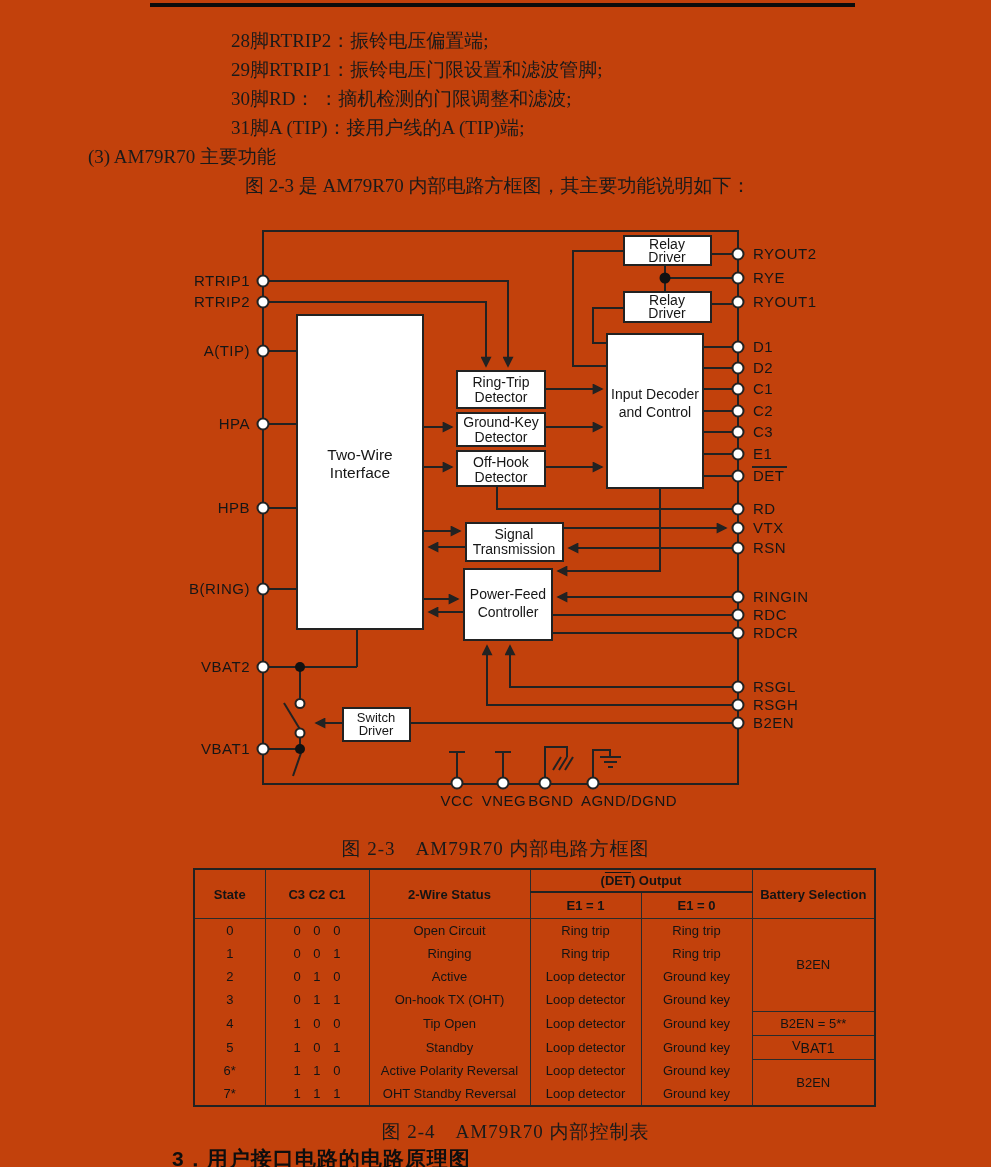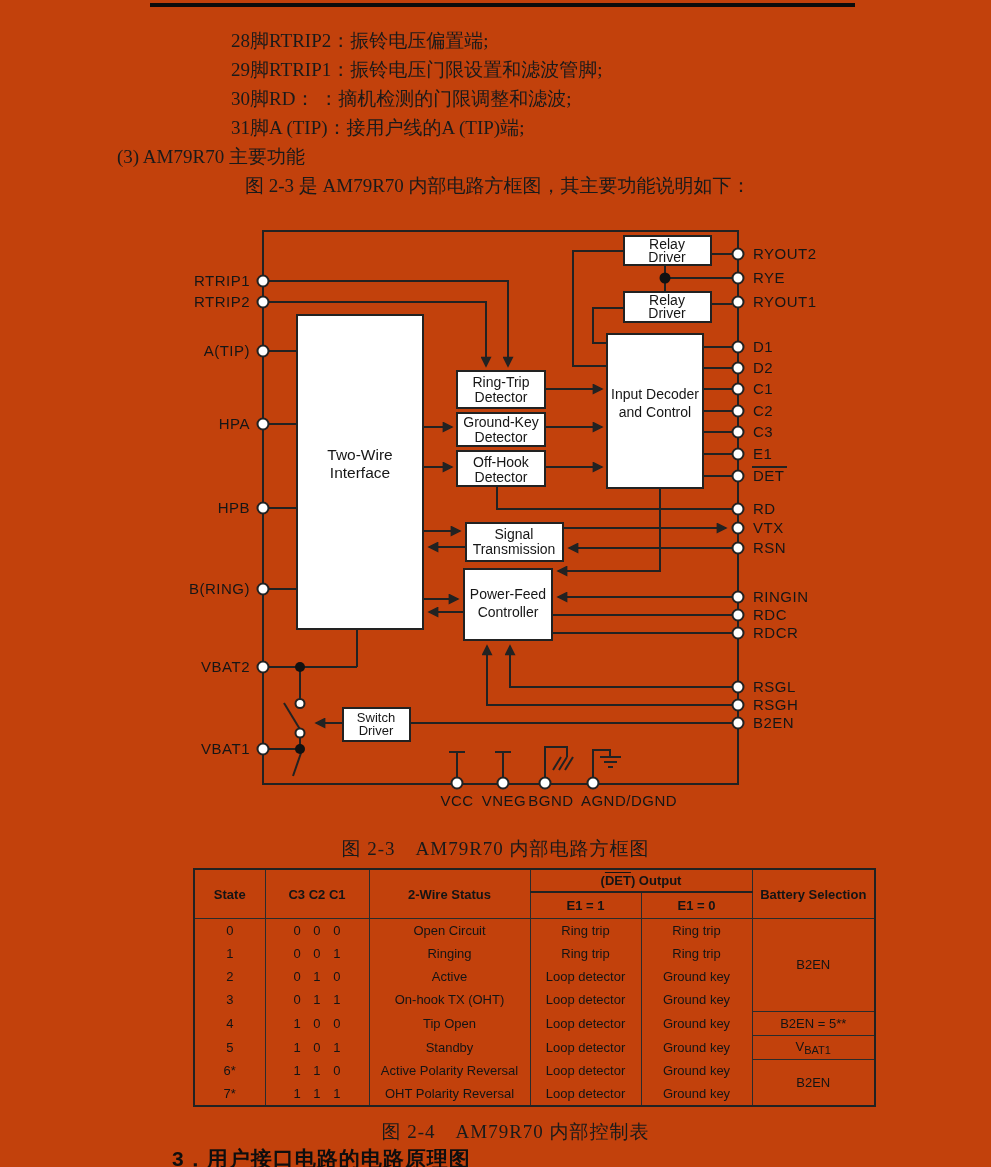--- a/index.html
+++ b/index.html
@@ -2,21 +2,21 @@
 <html><head>
 <meta charset="utf-8">
 <style>
   html,body{margin:0;padding:0;background:#e8e8e8;}
   .page{position:relative;width:991px;height:1167px;background:#c2410c;overflow:hidden;
         font-family:"Liberation Serif", serif;color:#1a1a1a;}
   .top-rule{position:absolute;left:150px;top:3px;width:705px;height:4px;background:#0c0c0c;}
   .intro{position:absolute;left:0;top:26px;width:991px;}
   .intro .line{height:29px;line-height:29px;font-size:19px;white-space:pre;}
   .ind-a{padding-left:231px;}
-  .ind-b{padding-left:117px;}
+  .ind-b{padding-left:88px;}
   .ind-c{padding-left:245px;}
   .diagram{position:absolute;left:0;top:225px;width:991px;height:600px;}
   svg text{fill:#161616;font-family:"Liberation Sans", sans-serif;}
   .fig-caption{position:absolute;width:991px;text-align:center;font-size:19px;letter-spacing:1px;}
   .cap-23{left:0;top:836px;}
   .cap-24{left:20px;top:1119px;}
   table.ctl{position:absolute;left:193px;top:868px;width:681px;border-collapse:collapse;
       table-layout:fixed;font-family:"Liberation Sans", sans-serif;font-size:13px;color:#141414;
       border:2px solid #222;}
   table.ctl th, table.ctl td{border:1px solid #2b2b2b;padding:0;overflow:hidden;white-space:nowrap;}
@@ -24,21 +24,21 @@
   table.ctl thead tr.h2 th{height:25px;}
   table.ctl thead tr.h1 th{height:21px;}
   table.ctl thead th.deep{border-bottom:2px solid #222;}
   table.ctl tbody td{height:23px;}
   table.ctl tbody tr td{border-top:none;border-bottom:none;}
   td.c-state{text-align:center;}
   td.c-code{text-align:center;word-spacing:9px;}
   td.c-status, td.c-e11, td.c-e10{text-align:center;padding-left:12px;}
   td.c-batt{text-align:center;border-top:1px solid #2b2b2b !important;border-bottom:1px solid #2b2b2b !important;}
   .ovl{text-decoration:overline;}
-  sub.batsub{font-size:11px;vertical-align:-3px;letter-spacing:0;}
+  sub.batsub{font-size:14px;vertical-align:-3px;letter-spacing:0;}
   .footer-heading{position:absolute;left:172px;top:1145px;font-size:21px;font-weight:bold;
       font-family:"Liberation Sans", sans-serif;letter-spacing:1px;color:#0e0e0e;}
 </style>
 </head>
 <body>
 
 <div class="page">
 
   <div class="top-rule"></div>
 
@@ -324,21 +324,21 @@
         <td class="c-state">6*</td>
         <td class="c-code">1 1 0</td>
         <td class="c-status">Active Polarity Reversal</td>
         <td class="c-e11">Loop detector</td>
         <td class="c-e10">Ground key</td>
         <td class="c-batt" rowspan="2">B2EN</td>
       </tr>
       <tr>
         <td class="c-state">7*</td>
         <td class="c-code">1 1 1</td>
-        <td class="c-status">OHT Polarity Reversal</td>
+        <td class="c-status">OHT Standby Reversal</td>
         <td class="c-e11">Loop detector</td>
         <td class="c-e10">Ground key</td>
       </tr>
     </tbody>
   </table>
 
   <div class="fig-caption cap-24">图 2-4　AM79R70 内部控制表</div>
 
   <div class="footer-heading">3．用户接口电路的电路原理图</div>
 

